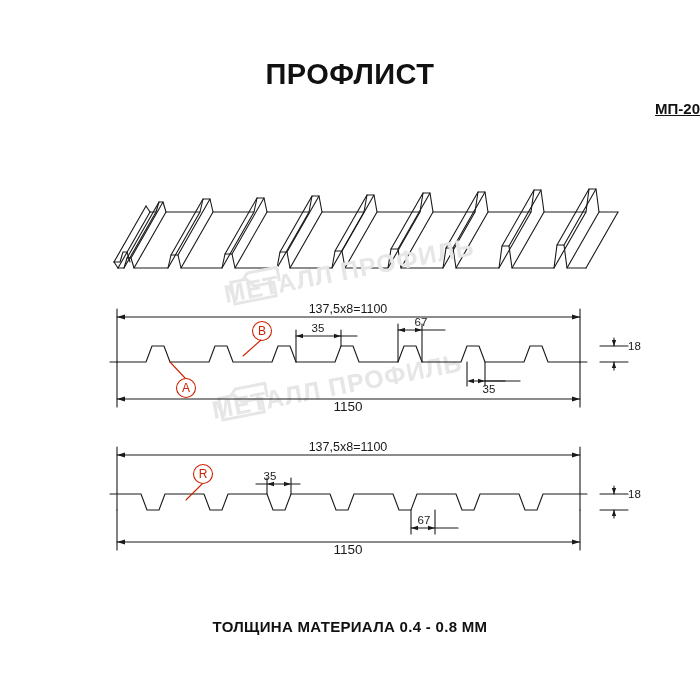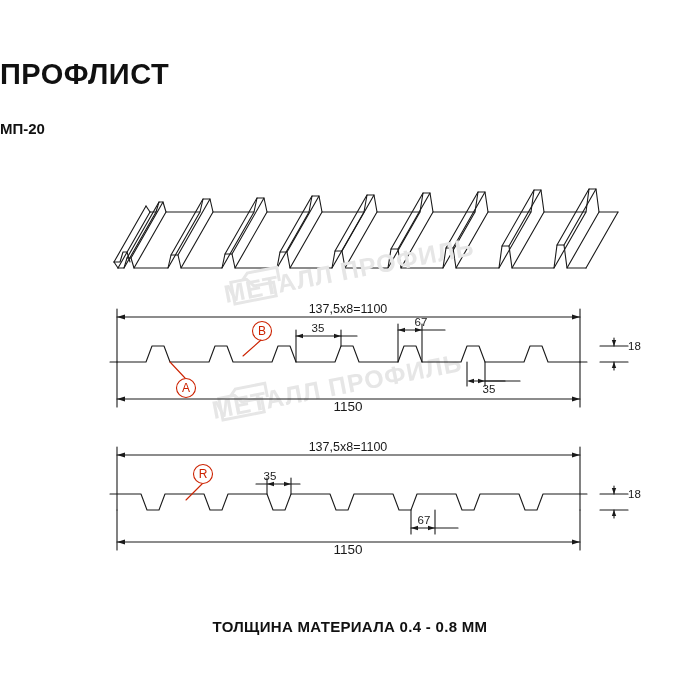--- a/index.html
+++ b/index.html
@@ -13,34 +13,35 @@
   #page {
     position: relative;
     width: 700px; height: 700px;
     overflow: hidden;
     background: #ffffff;
   }
   .title {
     position: absolute;
     left: 0; right: 0;
     top: 58px;
-    text-align: left;
+    text-align: center;
     font-size: 29px;
     font-weight: bold;
     letter-spacing: 0.5px;
     color: #111;
   }
   .subtitle {
     position: absolute;
     left: 0; right: 0;
-    top: 120px;
-    text-align: left;
+    top: 100px;
+    text-align: right;
     font-size: 15px;
     font-weight: bold;
     color: #111;
+    text-decoration: underline;
   }
   .footer {
     position: absolute;
     left: 0; right: 0;
     top: 618px;
     text-align: center;
     font-size: 15px;
     font-weight: bold;
     letter-spacing: 0.3px;
     color: #111;

